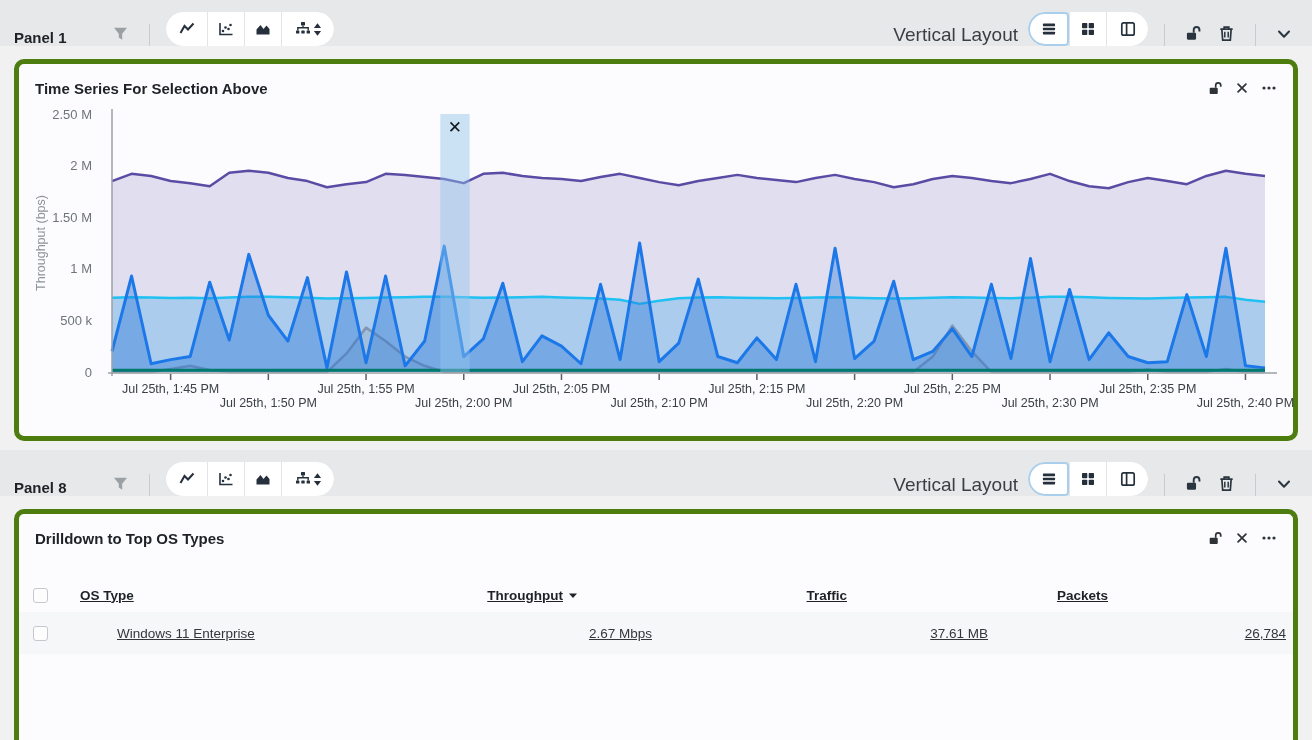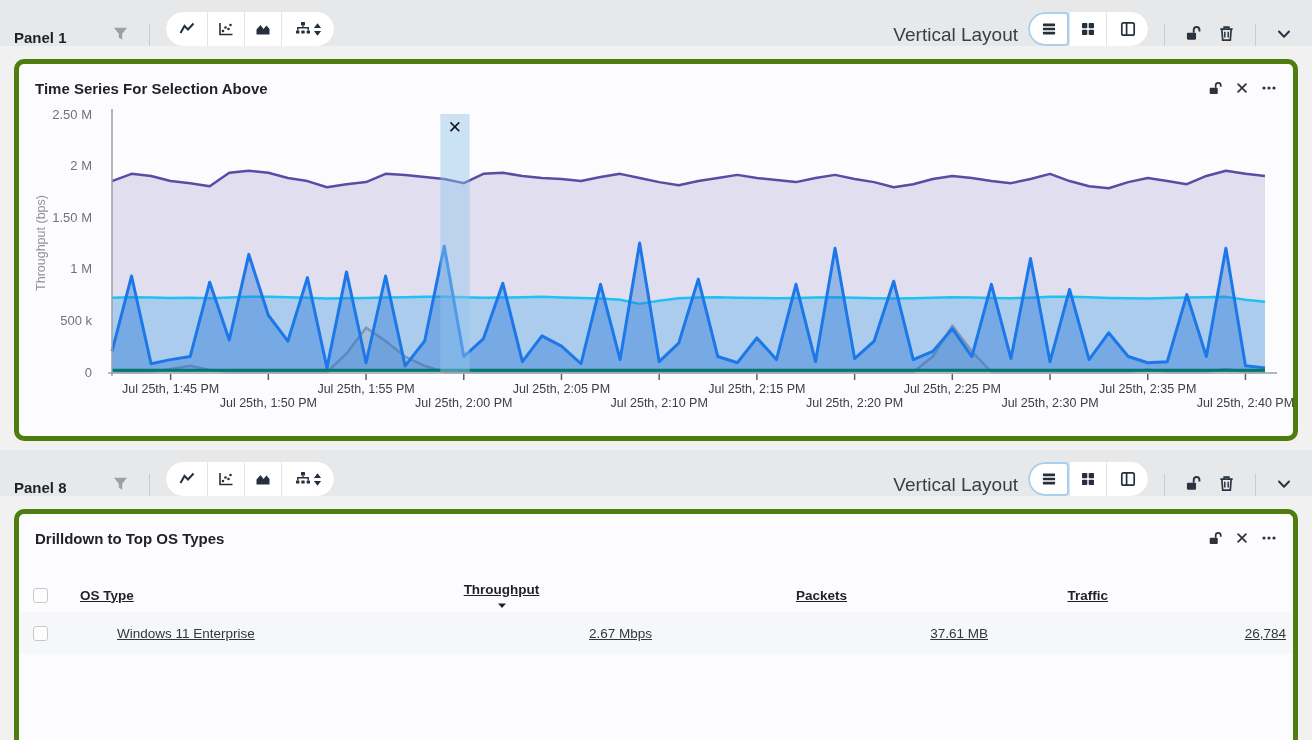--- a/index.html
+++ b/index.html
@@ -39,21 +39,21 @@
   .thead, .trow { display:grid; grid-template-columns:61px 345px 153px 299px 261px 1fr; align-items:center; }
   .thead { height:34px; margin-top:30px; font-weight:700; font-size:13.5px; color:#1E2126; }
   .trow { height:42px; font-size:13.5px; color:#33373C; }
   .trow.even { background:#F6F7F9;gap:37px; }
   .trow.odd  { background:#FFFFFF; border-top:1px solid #E3E5E7; border-bottom:1px solid #E3E5E7; }
   .tc { overflow:hidden; white-space:nowrap;text-decoration:underline; }
   .c-check { padding-left:14px; display:flex; align-items:center; }
   .checkbox { width:15px; height:15px; border:1.5px solid #C5C9CD; border-radius:3px; background:#FDFDFE; display:inline-block; cursor:pointer; }
   .c-num { text-align:right; }
   .th.pad { padding-right:30px; }
-  .sorted { display:flex; align-items:center; justify-content:flex-end; gap:5px;flex-direction:column; }
+  .sorted { display:flex; align-items:center; justify-content:flex-end; gap:5px; }
   .sorted svg { flex:none; }
 </style>
 </head>
 <body>
 
 <svg width="0" height="0" style="position:absolute" aria-hidden="true">
   <defs>
     <symbol id="i-line" viewBox="0 0 16 16">
         <polyline points="1.5,12 5.5,5 9,8.5 14.5,2.5" fill="none" stroke="currentColor" stroke-width="2"></polyline>
       </symbol>
@@ -364,22 +364,22 @@
         <div class="tc c-check">
             <span class="checkbox"></span>
           </div>
         <div class="tc th">OS Type</div>
         <div class="tc c-num th sorted">
           <span>Throughput</span>
           <svg width="10" height="7">
               <use href="#i-sortdesc"></use>
             </svg>
         </div>
+        <div class="tc c-num th pad">Traffic</div>
         <div class="tc c-num th pad">Packets</div>
-        <div class="tc c-num th pad">Traffic</div>
         <div class="tc"></div>
       </div>
       <div id="table-rows">
           <div class="trow even">
             <div class="tc c-check">
               <span class="checkbox"></span>
             </div>
             <div class="tc ">Windows 11 Enterprise</div>
             <div class="tc c-num">2.67 Mbps</div>
             <div class="tc c-num">37.61 MB</div>

